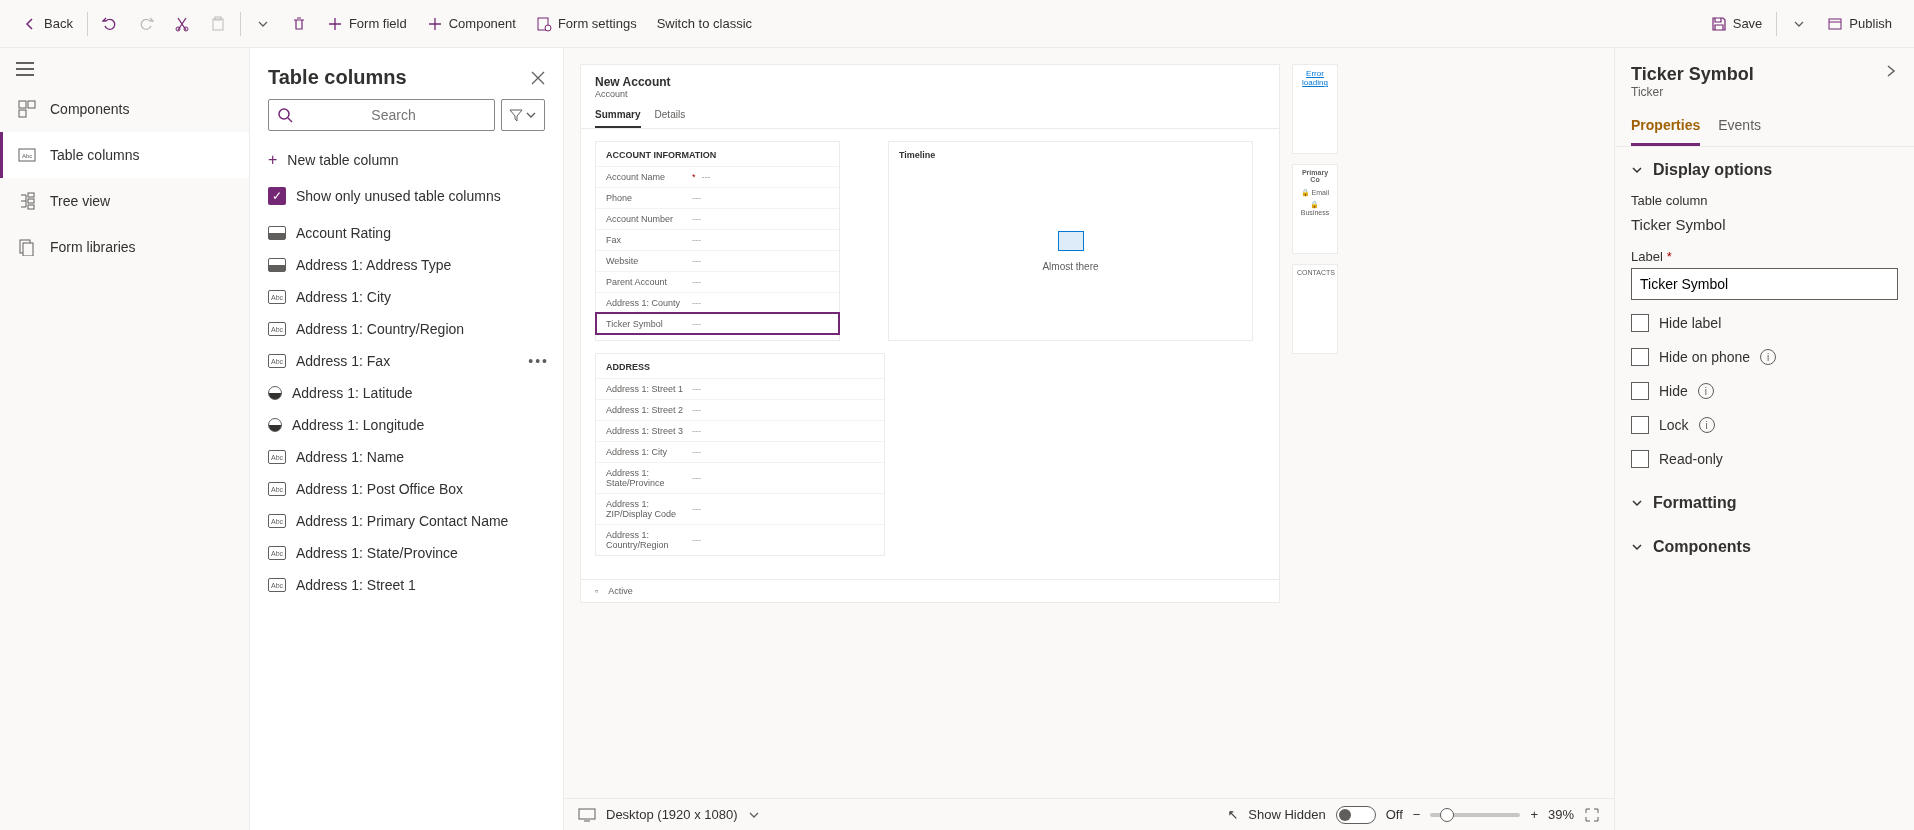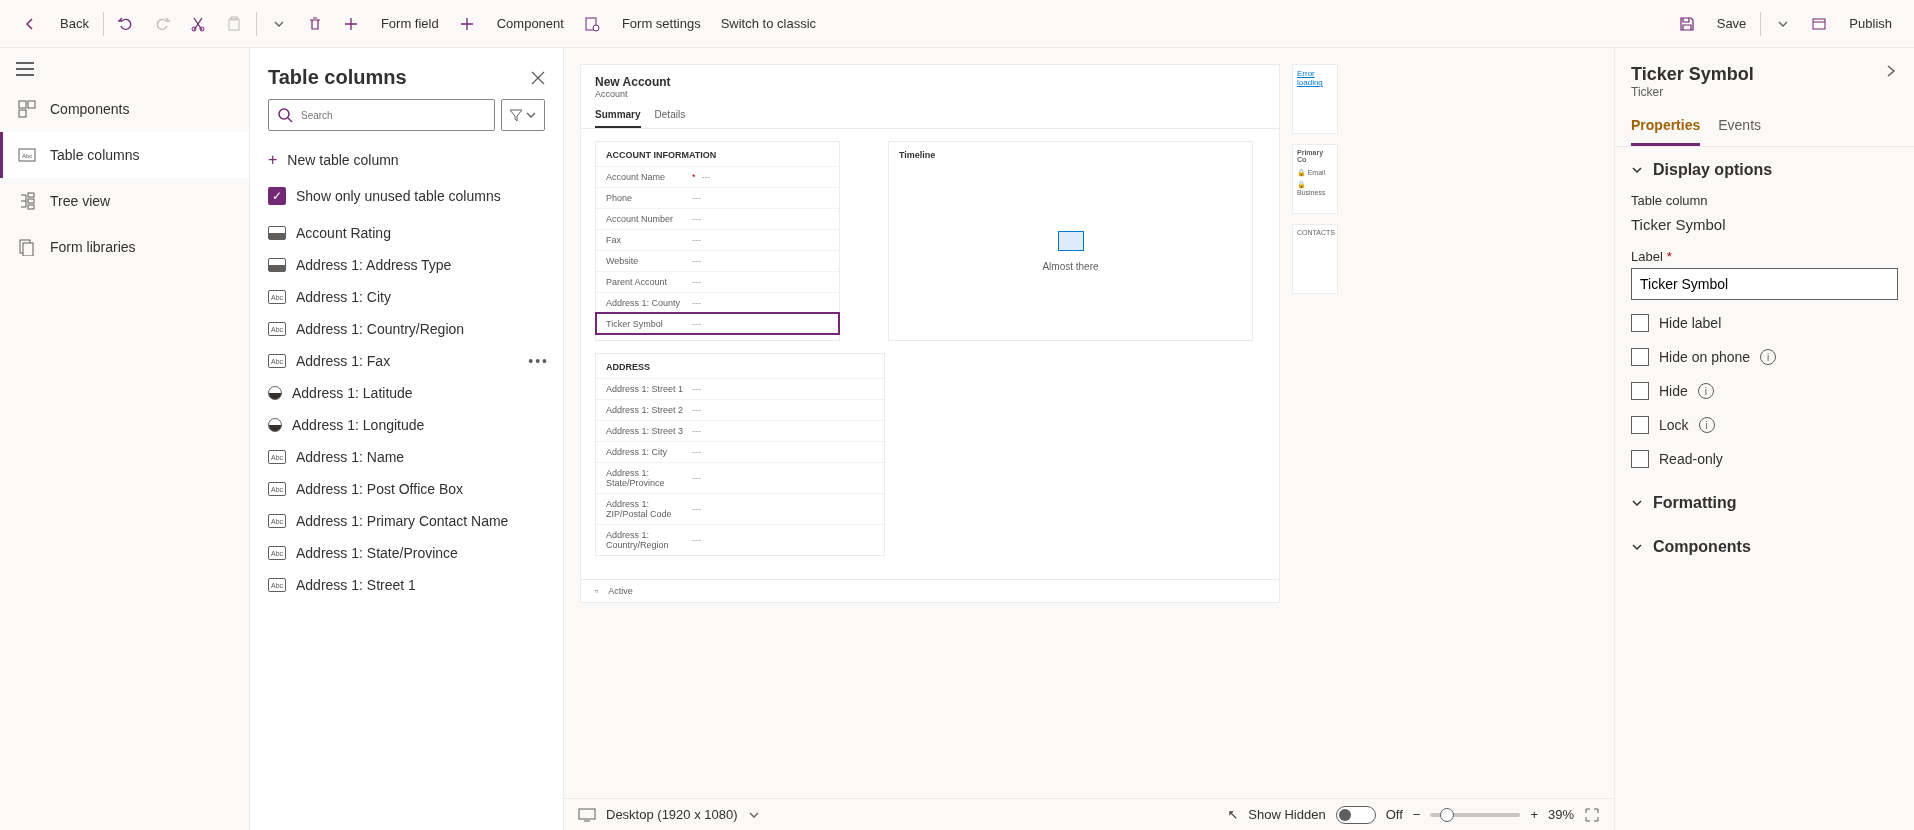--- a/index.html
+++ b/index.html
@@ -1,41 +1,41 @@
 <!DOCTYPE html>
 <html><head>
 <meta charset="utf-8">
 <style>
 * { box-sizing: border-box; margin: 0; padding: 0; }
 body { font-family: "Segoe UI", Arial, sans-serif; font-size: 13px; color: #323130; overflow: hidden; background: #faf9f8; }
 
 
 .toolbar { height: 48px; background: #faf9f8; display: flex; align-items: center; padding: 0 12px; border-bottom: 1px solid #edebe9; }
-.tb-btn { display: inline-flex; align-items: flex-start; gap: 22px; padding: 6px 10px; cursor: pointer; border-radius: 2px; color: #323130; }
+.tb-btn { display: inline-flex; align-items: flex-start; gap: 6px; padding: 6px 10px; cursor: pointer; border-radius: 2px; color: #323130; }
 .tb-btn .ic { width: 16px; height: 16px; display: inline-flex; align-items: center; justify-content: center; color: #742774; }
 .tb-sep { width: 1px; height: 24px; background: #d2d0ce; margin: 0 4px; }
 .tb-right { margin-left: auto; display: flex; align-items: center; }
 
 
 .main { display: flex; height: calc(100vh - 48px); }
 
 
 .leftnav { width: 250px; background: #faf9f8; border-right: 1px solid #edebe9; display: flex; flex-direction: column; padding-top: 4px; }
 .leftnav .hamb { padding: 10px 16px; cursor: pointer; }
 .leftnav .navitem { display: flex; align-items: center; gap: 14px; padding: 14px 18px; cursor: pointer; font-size: 14px; }
 .leftnav .navitem.active { background: #fff; border-left: 3px solid #742774; padding-left: 15px; }
 .leftnav .navitem .ic { width: 18px; height: 18px; display:inline-flex; align-items:center; justify-content:center; color:#605e5c; }
 
 
 .colpanel { width: 314px; background: #fff; border-right: 1px solid #edebe9; display: flex; flex-direction: column; }
 .colpanel .hdr { display:flex; align-items:center; justify-content:space-between; padding: 18px 18px 10px 18px; }
 .colpanel .hdr h2 { font-size: 20px; font-weight: 600; }
 .colpanel .searchrow { display:flex; gap:6px; padding: 0 18px 10px 18px; align-items:center;}
 .colpanel .searchbox { flex:1; display:flex; align-items:center; border:1px solid #8a8886; border-radius:2px; height:32px; padding:0 8px; gap:8px;}
-.colpanel .searchbox input { border:none; outline:none; flex:1; font-size:10px; background:transparent;}
+.colpanel .searchbox input { border:none; outline:none; flex:1; font-size:14px; background:transparent;text-align:center;}
 .colpanel .filterbtn { width:44px; height:32px; border:1px solid #8a8886; border-radius:2px; display:flex; align-items:center; justify-content:center; cursor:pointer; gap:2px;}
 .colpanel .newcol { display:flex; align-items:center; gap:10px; padding: 10px 18px; cursor:pointer; color:#323130; font-size:14px;}
 .colpanel .newcol .plus { color:#742774; font-size:16px; font-weight:normal;}
 .colpanel .chkrow { display:flex; align-items:center; gap:10px; padding: 8px 18px 12px 18px; font-size:14px;}
 .colpanel .chkrow .chk { width:18px; height:18px; background:#742774; border-radius:2px; display:flex; align-items:center; justify-content:center; color:#fff; font-size:12px;}
 .colpanel .list { flex:1; overflow-y:auto; padding-bottom:10px; position:relative;}
 .colpanel .list::-webkit-scrollbar { width:10px; }
 .colpanel .list::-webkit-scrollbar-thumb { background:#c8c6c4; }
 .colpanel .item { display:flex; align-items:center; gap:10px; padding:8px 18px; cursor:pointer; font-size:14px; position:relative;}
 .colpanel .item .typeic { width:18px; height:14px; border:1px solid #605e5c; border-radius:2px; font-size:7px; display:flex; align-items:center; justify-content:center; color:#605e5c; background:#fff;}
@@ -59,21 +59,21 @@
 .secttl { font-size:9px; font-weight:600; padding:8px 10px 6px 10px; color:#323130;}
 .fieldrow { display:flex; align-items:center; font-size:9px; padding:5px 10px; border-top:1px solid #f3f2f1; gap:6px;}
 .fieldrow .flabel { width:80px; color:#605e5c;}
 .fieldrow .freq { color:#a80000; }
 .fieldrow .fval { color:#a19f9d; }
 .fieldrow.selected { outline:2px solid #742774; outline-offset:-1px; background:#fff;}
 .addrsec { margin: 0 14px 23px 14px; border:1px solid #edebe9; width:290px;}
 .timeline-body { display:flex; flex-direction:column; align-items:center; justify-content:center; height:170px; gap:10px;}
 .timeline-body .tlicon { width:26px; height:20px; border:1px solid #0078d4; background:#deecf9;}
 .minicol { display:flex; flex-direction:column; gap:10px;}
-.minicard { width:46px; height:70px; background:#fff; border:1px solid #edebe9; font-size:7px; padding:4px; color:#605e5c; overflow:hidden;}
+.minicard { width:46px; height:90px; background:#fff; border:1px solid #edebe9; font-size:7px; padding:4px; color:#605e5c; overflow:hidden;text-align:center;}
 .errlink { color:#0078d4; font-size:8px; text-decoration:underline;}
 
 
 .canvasfoot { height:32px; border-top:1px solid #edebe9; background:#faf9f8; display:flex; align-items:center; padding:0 14px; gap:10px; font-size:13px; color:#323130;}
 .canvasfoot .spacer { flex:1; }
 .canvasfoot .toggle { width:40px; height:18px; border-radius:10px; border:1px solid #605e5c; position:relative; background:#fff;}
 .canvasfoot .toggle .knob { position:absolute; left:2px; top:2px; width:12px; height:12px; border-radius:50%; background:#605e5c;}
 .canvasfoot .slider { width:90px; height:4px; background:#c8c6c4; position:relative; border-radius:2px;}
 .canvasfoot .slider .sknob { position:absolute; left:10px; top:-5px; width:14px; height:14px; border-radius:50%; background:#fff; border:1px solid #605e5c;}
 
@@ -433,21 +433,21 @@
               </div>
               <div class="fieldrow">
                 <span class="flabel">Address 1: City</span>
                 <span class="fval">---</span>
               </div>
               <div class="fieldrow">
                 <span class="flabel">Address 1: State/Province</span>
                 <span class="fval">---</span>
               </div>
               <div class="fieldrow">
-                <span class="flabel">Address 1: ZIP/Postal Code</span>
+                <span class="flabel">Address 1: ZIP/Display Code</span>
                 <span class="fval">---</span>
               </div>
               <div class="fieldrow">
                 <span class="flabel">Address 1: Country/Region</span>
                 <span class="fval">---</span>
               </div>
             </div>
         </div>
         <div style="padding:6px 14px;font-size:9px;color:#605e5c;border-top:1px solid #edebe9;display:flex;gap:10px;align-items:center">
           <span>▫</span>

